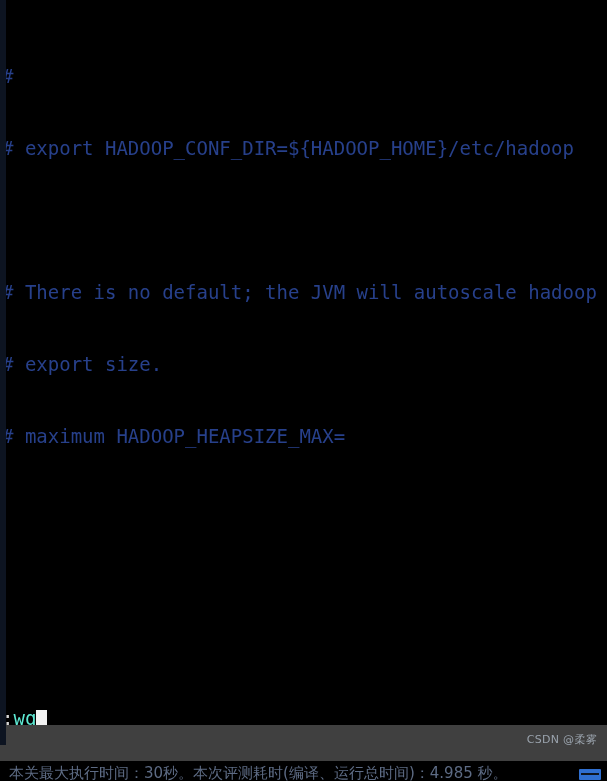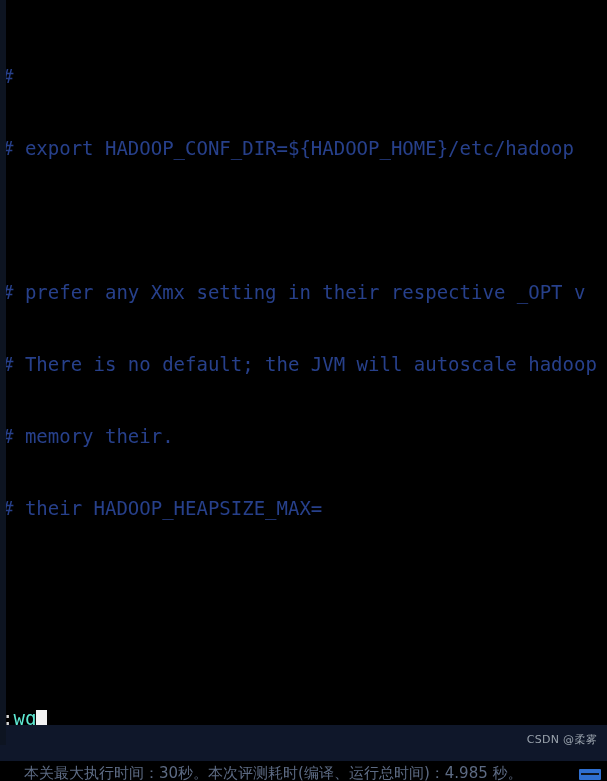--- a/index.html
+++ b/index.html
@@ -87,38 +87,38 @@
     background: #f2f2f2;
   }
 
   
   .bottom-area {
     position: absolute;
     left: 0;
     top: 725px;
     width: 607px;
     height: 36px;
-    background: #0f172a;
+    background: #404040;
     overflow: hidden;
   }
 
   .watermark {
     position: absolute;
     right: 10px;
     top: 7px;
     font-family: "DejaVu Sans", "Liberation Sans", sans-serif;
     font-size: 11px;
     color: #9aa3ad;
     letter-spacing: 0.3px;
     white-space: nowrap;
   }
 
   .footer-text {
     position: absolute;
-    left: 24px;
+    left: 9px;
     top: 765px;
     width: 560px;
     height: 16px;
     overflow: hidden;
     font-family: "DejaVu Sans", "Liberation Sans", sans-serif;
     font-size: 15px;
     line-height: 16px;
     color: #5d6b84;
     white-space: nowrap;
   }
@@ -147,24 +147,23 @@
 <body>
 
 <div id="app">
 
   <div class="terminal">
     <div class="buffer">
 
       <div class="line c-comment">#</div>
       <div class="line c-comment"># export HADOOP_CONF_DIR=${HADOOP_HOME}/etc/hadoop</div>
       <div class="line"></div>
-      <div class="line c-comment"># prefer any Xmx setting in their respective _OPT v</div>
       <div class="line c-comment"># There is no default; the JVM will autoscale hadoop</div>
-      <div class="line c-comment"># memory their.</div>
-      <div class="line c-comment"># their HADOOP_HEAPSIZE_MAX=</div>
+      <div class="line c-comment"># export size.</div>
+      <div class="line c-comment"># maximum HADOOP_HEAPSIZE_MAX=</div>
       <div class="line"></div>
       
       
       
       
       
       
       
       
       

